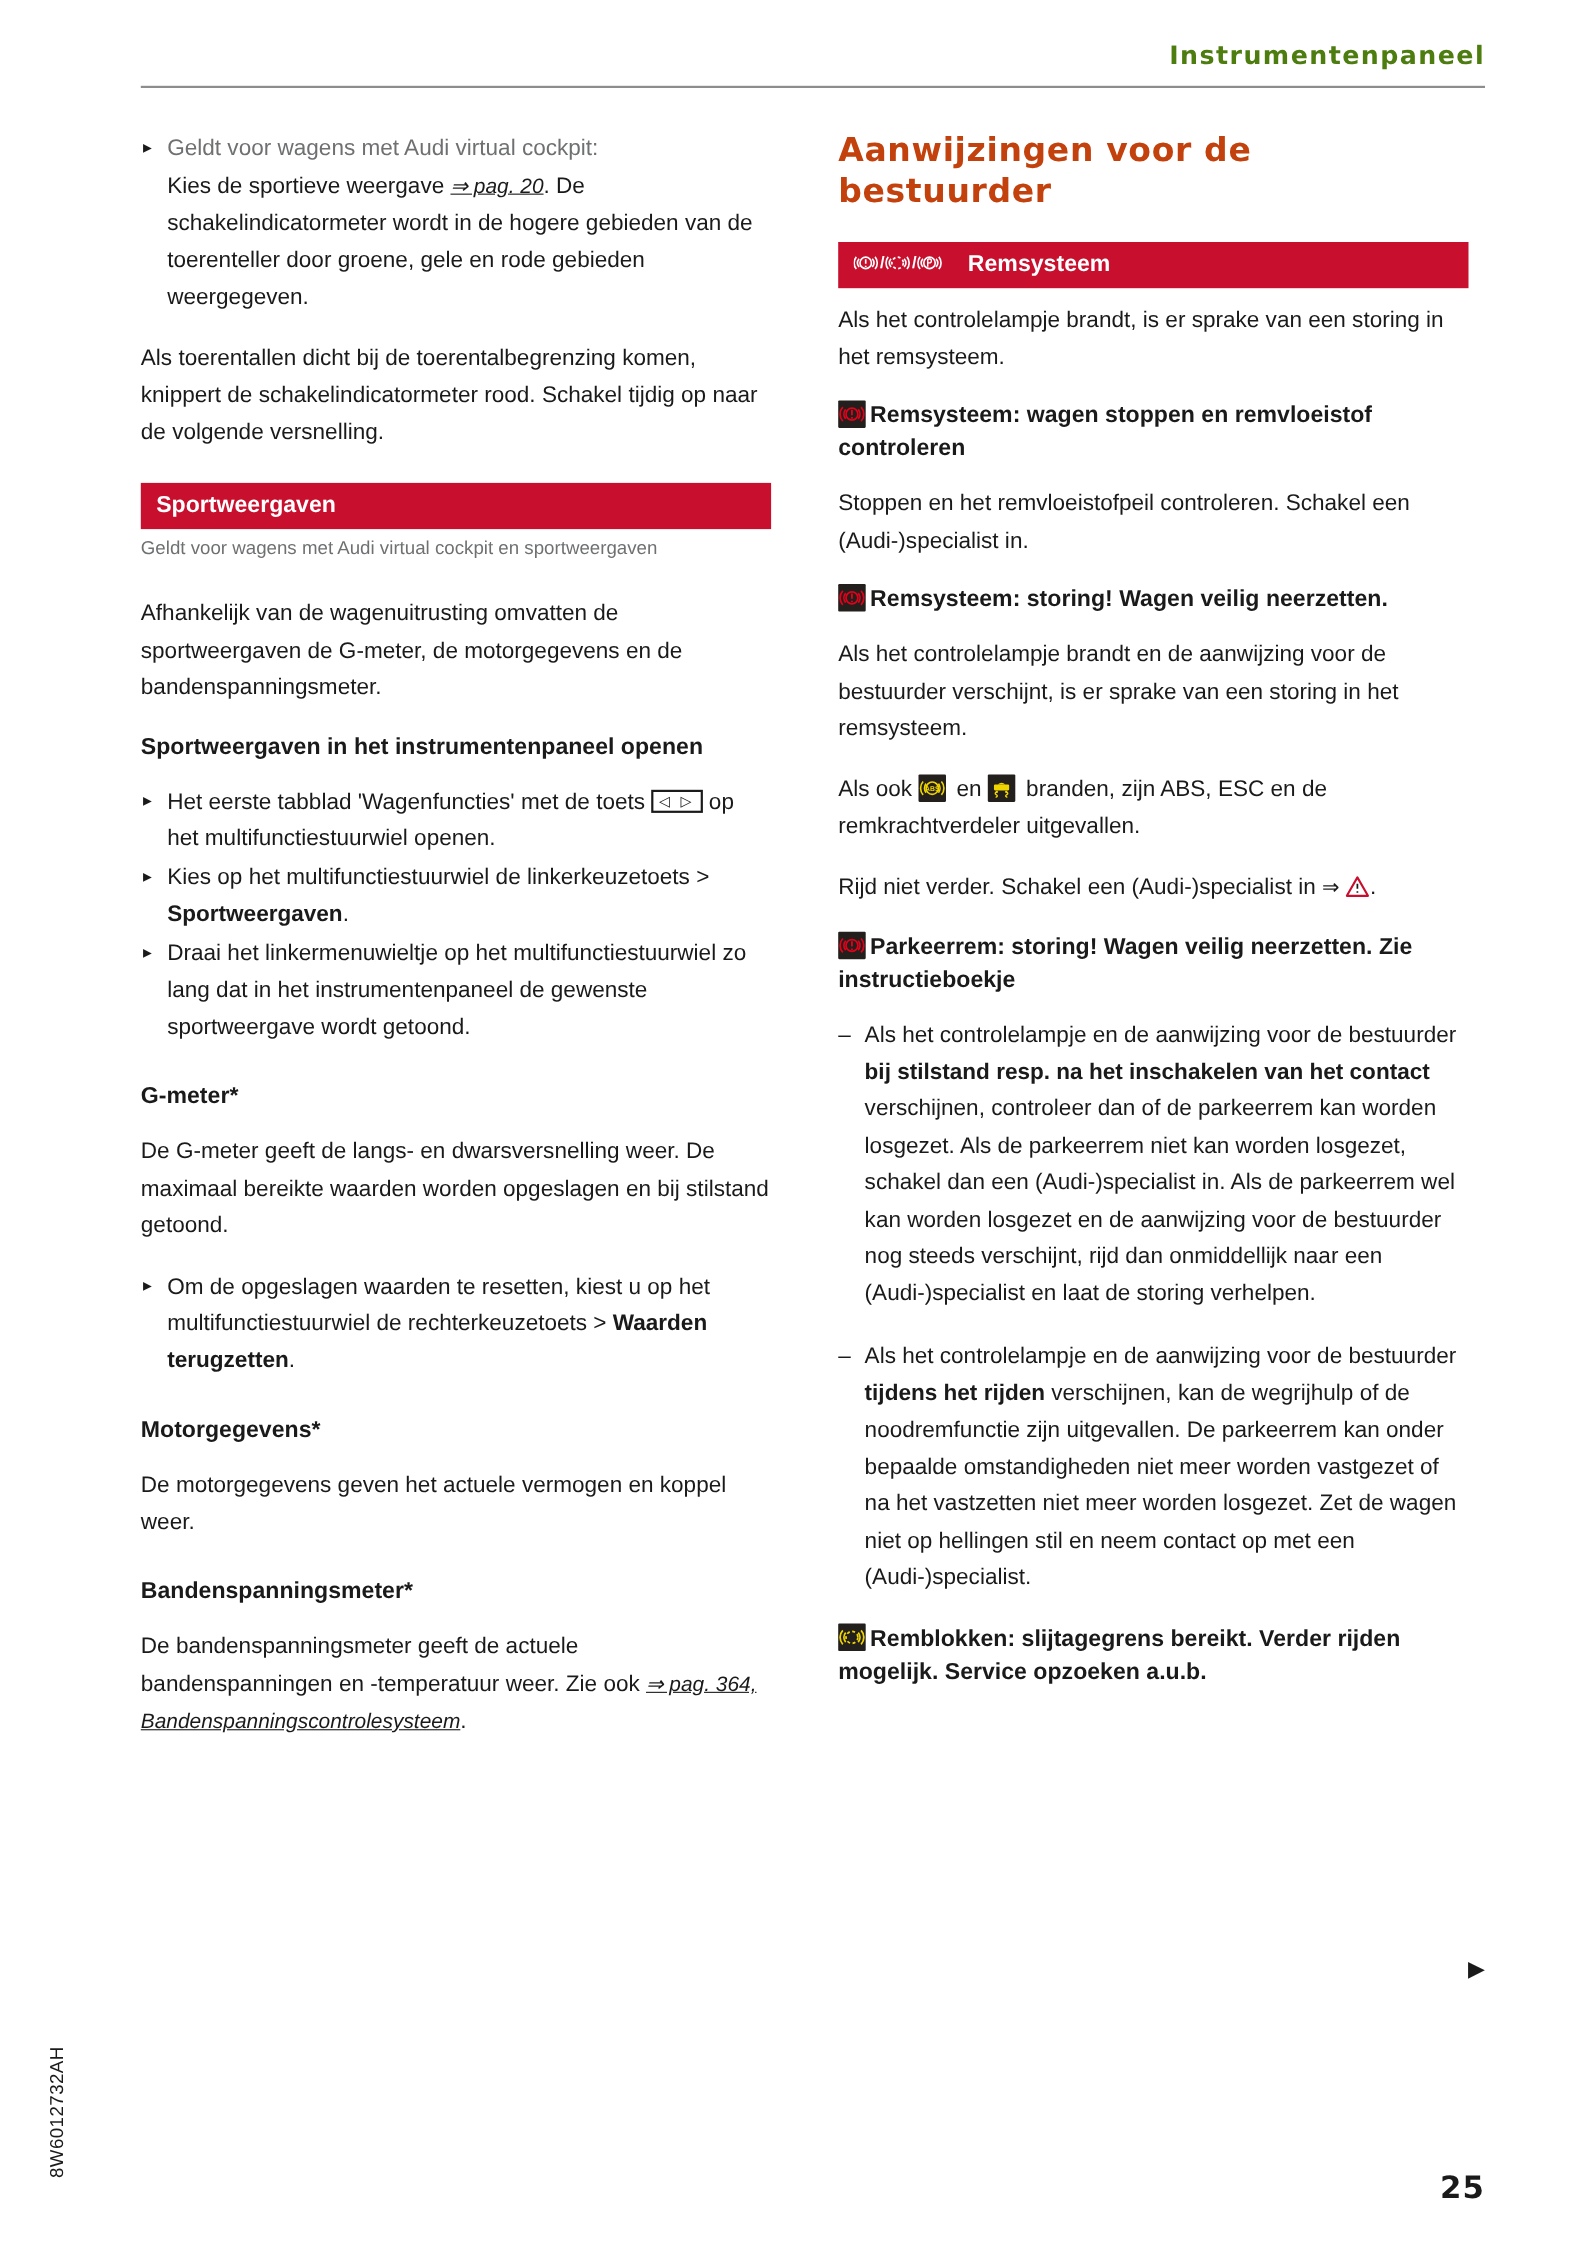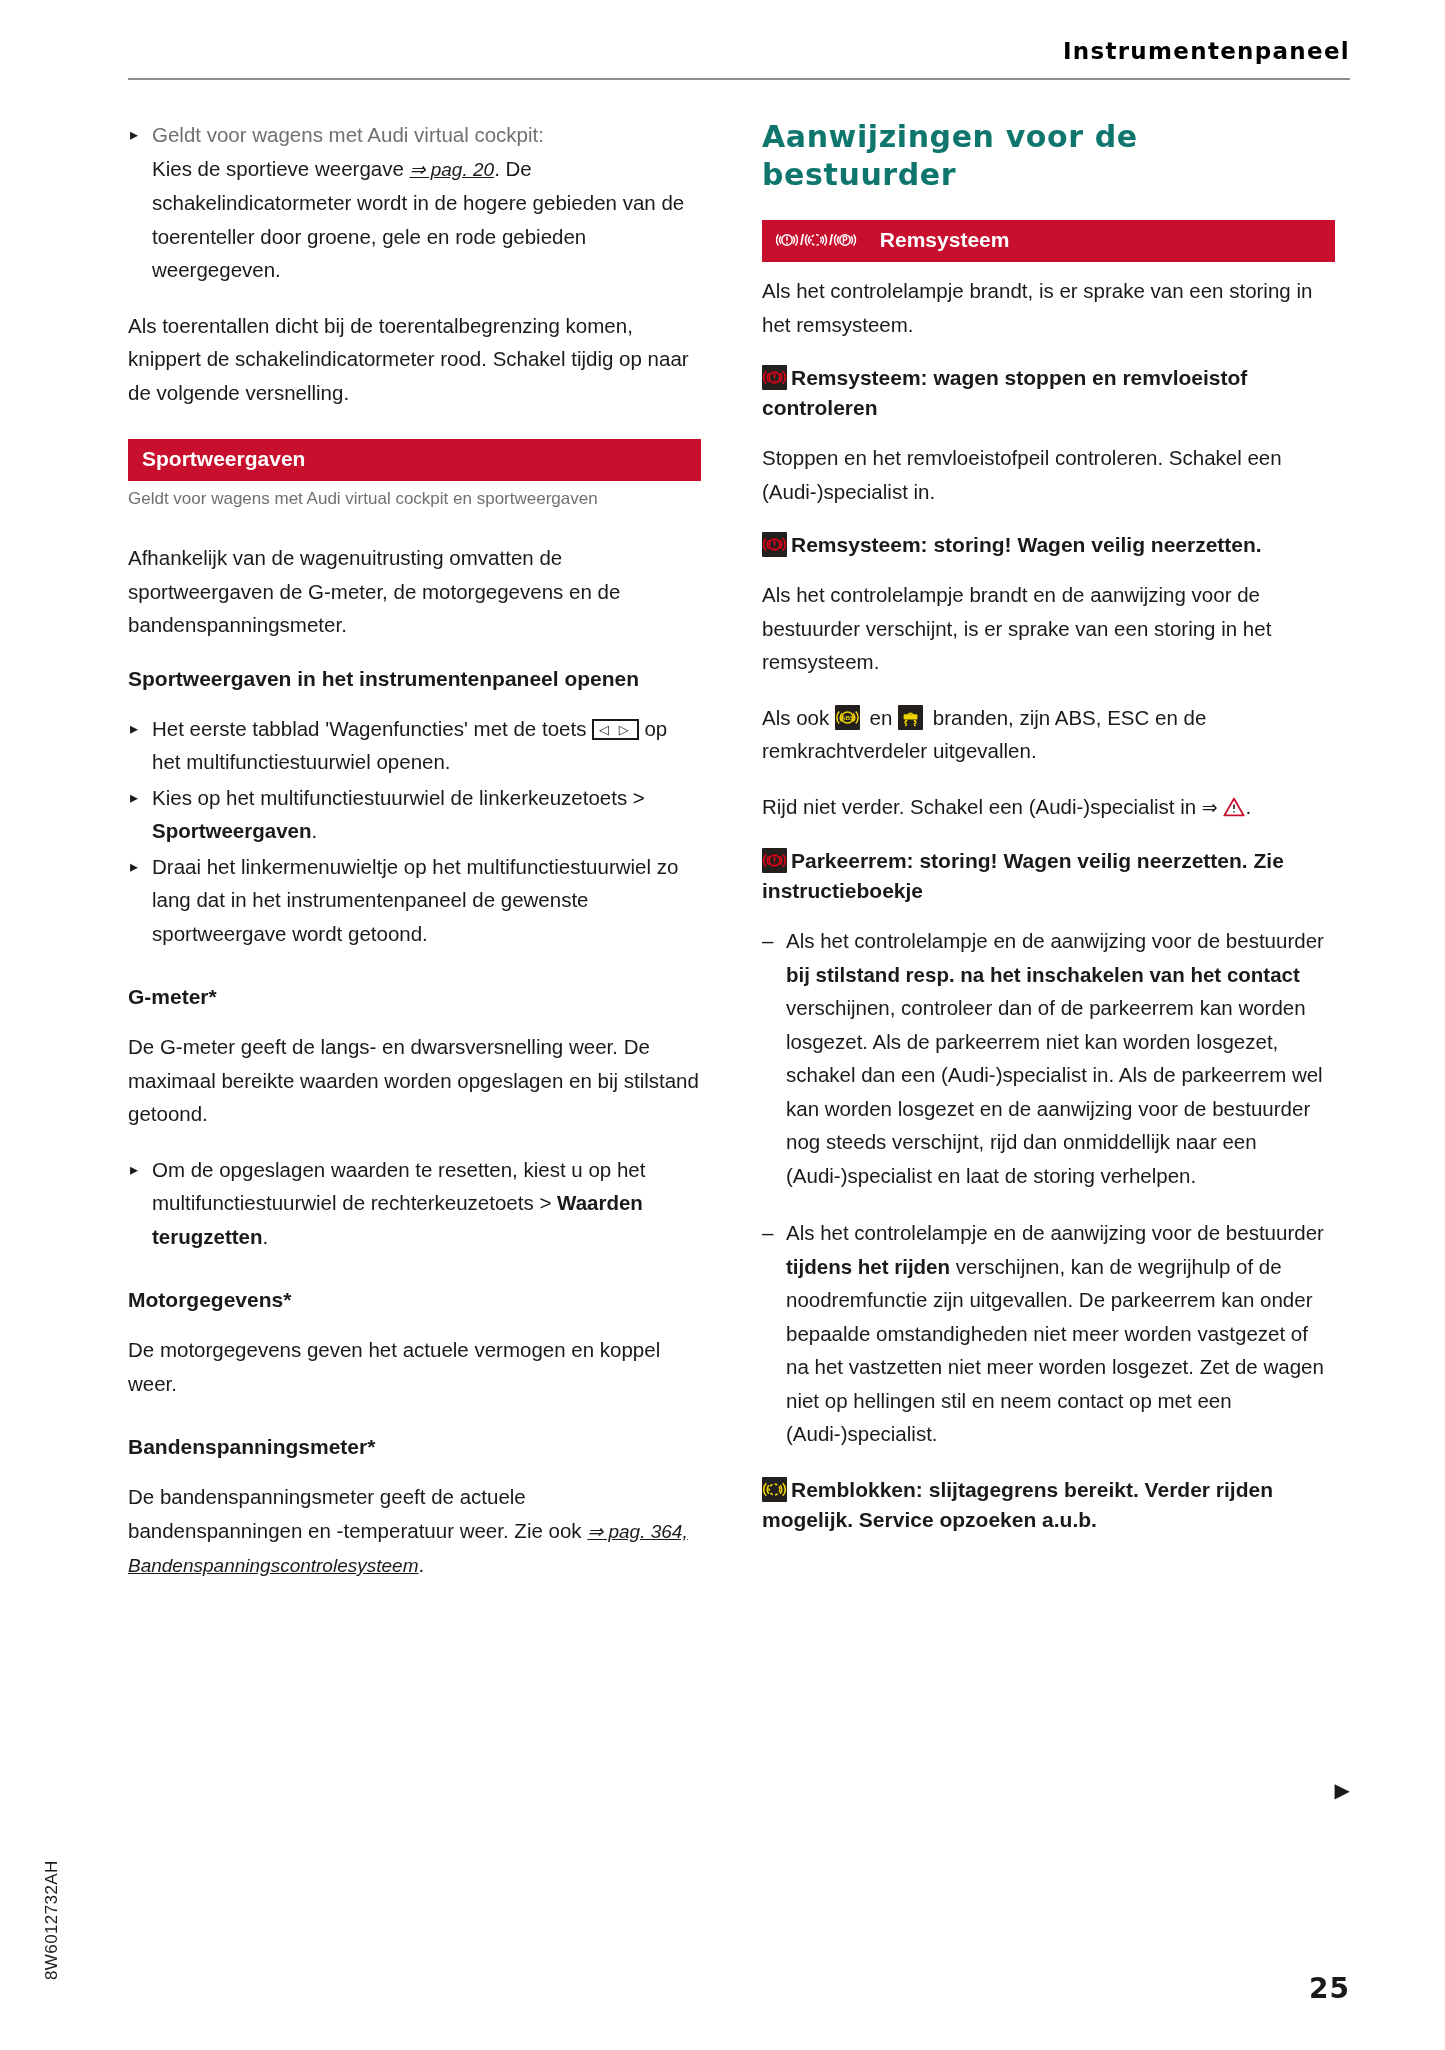--- a/index.html
+++ b/index.html
@@ -20,21 +20,21 @@
   .header{
     position:absolute;
     left:128px; right:95px;
     top:38px;
     text-align:right;
   }
   .header-title{
     font-size:23px;
     font-weight:bold;
     letter-spacing:1.3px;
-    color:#000000;
+    color:#4d7c0f;
     font-family:"DejaVu Sans", sans-serif;
     display:inline-block;
     padding-bottom:11px;
   }
   .header-rule{
     position:absolute;
     left:128px; right:95px;
     top:78px;
     height:2px;
     background:#8d8d8d;
@@ -53,21 +53,21 @@
   p{ margin:0 0 22px 0; }
 
   
   .section-title{
     font-family:"DejaVu Sans", sans-serif;
     font-size:30px;
     font-weight:bold;
     line-height:38px;
     letter-spacing:0.6px;
     margin:0 0 26px 0;
-    color:#0f766e;
+    color:#c2410c;
   }
 
   
   .red-banner{
     background:#c8102e;
     color:#ffffff;
     font-weight:bold;
     font-size:21px;
     line-height:26px;
     padding:7px 14px 9px 14px;

